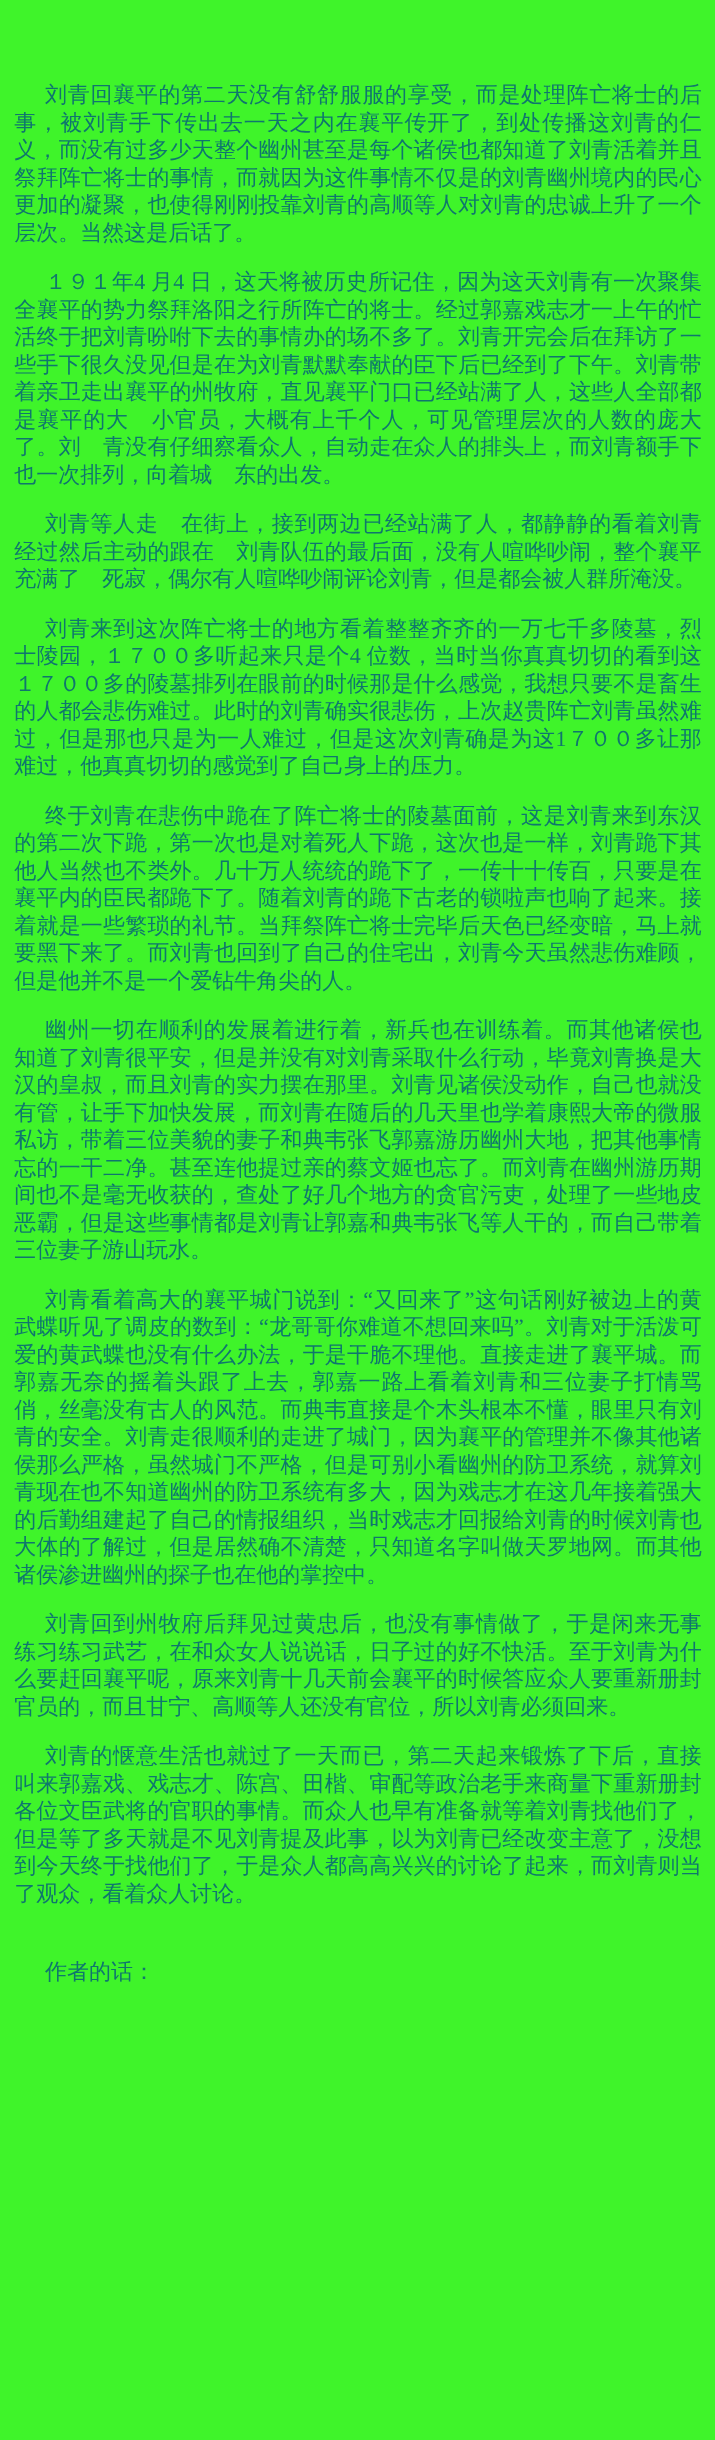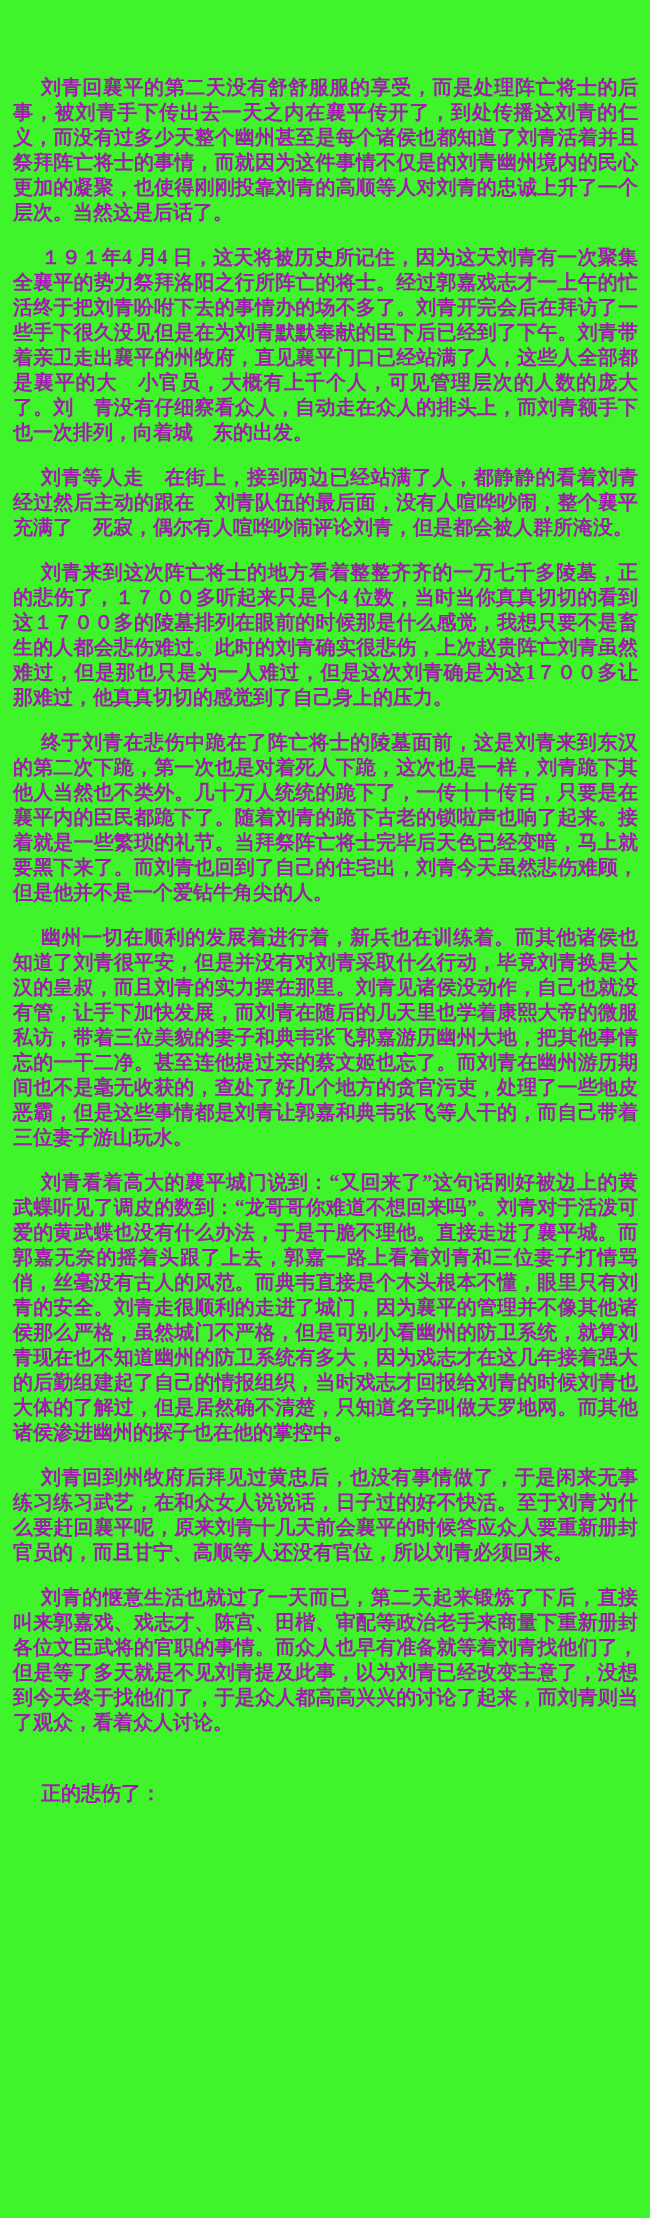--- a/index.html
+++ b/index.html
@@ -20,39 +20,38 @@
     min-height: 2218px;
     padding: 75px 12px 30px 13px;
   }
   .paragraphs p, .author-note {
     font-size: 20px;
     line-height: 25px;
     margin: 0 0 20px 0;
     text-indent: 28px;
     text-align: justify;
     word-break: break-all;
-    color: #a21caf;
-    font-weight: bold;
+    color: #0f766e;
   }
   .paragraphs p.gap-wide {
     margin-bottom: 20px;
   }
   .author-note {
     margin-top: 46px;
   }
 </style>
 </head>
 <body style="background: rgb(63, 244, 42); color: rgb(31, 31, 31);">
 
 <div class="page">
   <div class="paragraphs" id="paragraph-list">
       <p>刘青回襄平的第二天没有舒舒服服的享受，而是处理阵亡将士的后事，被刘青手下传出去一天之内在襄平传开了，到处传播这刘青的仁义，而没有过多少天整个幽州甚至是每个诸侯也都知道了刘青活着并且祭拜阵亡将士的事情，而就因为这件事情不仅是的刘青幽州境内的民心更加的凝聚，也使得刚刚投靠刘青的高顺等人对刘青的忠诚上升了一个层次。当然这是后话了。</p>
       <p>１９１年4 月4 日，这天将被历史所记住，因为这天刘青有一次聚集全襄平的势力祭拜洛阳之行所阵亡的将士。经过郭嘉戏志才一上午的忙活终于把刘青吩咐下去的事情办的场不多了。刘青开完会后在拜访了一些手下很久没见但是在为刘青默默奉献的臣下后已经到了下午。刘青带着亲卫走出襄平的州牧府，直见襄平门口已经站满了人，这些人全部都是襄平的大　小官员，大概有上千个人，可见管理层次的人数的庞大了。刘　青没有仔细察看众人，自动走在众人的排头上，而刘青额手下也一次排列，向着城　东的出发。</p>
       <p class="gap-wide">刘青等人走　在街上，接到两边已经站满了人，都静静的看着刘青经过然后主动的跟在　刘青队伍的最后面，没有人喧哗吵闹，整个襄平充满了　死寂，偶尔有人喧哗吵闹评论刘青，但是都会被人群所淹没。</p>
-      <p>刘青来到这次阵亡将士的地方看着整整齐齐的一万七千多陵墓，正的悲伤了，１７００多听起来只是个4 位数，当时当你真真切切的看到这１７００多的陵墓排列在眼前的时候那是什么感觉，我想只要不是畜生的人都会悲伤难过。此时的刘青确实很悲伤，上次赵贵阵亡刘青虽然难过，但是那也只是为一人难过，但是这次刘青确是为这1７００多让那难过，他真真切切的感觉到了自己身上的压力。</p>
+      <p>刘青来到这次阵亡将士的地方看着整整齐齐的一万七千多陵墓，烈士陵园，１７００多听起来只是个4 位数，当时当你真真切切的看到这１７００多的陵墓排列在眼前的时候那是什么感觉，我想只要不是畜生的人都会悲伤难过。此时的刘青确实很悲伤，上次赵贵阵亡刘青虽然难过，但是那也只是为一人难过，但是这次刘青确是为这1７００多让那难过，他真真切切的感觉到了自己身上的压力。</p>
       <p>终于刘青在悲伤中跪在了阵亡将士的陵墓面前，这是刘青来到东汉的第二次下跪，第一次也是对着死人下跪，这次也是一样，刘青跪下其他人当然也不类外。几十万人统统的跪下了，一传十十传百，只要是在襄平内的臣民都跪下了。随着刘青的跪下古老的锁啦声也响了起来。接着就是一些繁琐的礼节。当拜祭阵亡将士完毕后天色已经变暗，马上就要黑下来了。而刘青也回到了自己的住宅出，刘青今天虽然悲伤难顾，但是他并不是一个爱钻牛角尖的人。</p>
       <p>幽州一切在顺利的发展着进行着，新兵也在训练着。而其他诸侯也知道了刘青很平安，但是并没有对刘青采取什么行动，毕竟刘青换是大汉的皇叔，而且刘青的实力摆在那里。刘青见诸侯没动作，自己也就没有管，让手下加快发展，而刘青在随后的几天里也学着康熙大帝的微服私访，带着三位美貌的妻子和典韦张飞郭嘉游历幽州大地，把其他事情忘的一干二净。甚至连他提过亲的蔡文姬也忘了。而刘青在幽州游历期间也不是毫无收获的，查处了好几个地方的贪官污吏，处理了一些地皮恶霸，但是这些事情都是刘青让郭嘉和典韦张飞等人干的，而自己带着三位妻子游山玩水。</p>
       <p>刘青看着高大的襄平城门说到：“又回来了”这句话刚好被边上的黄武蝶听见了调皮的数到：“龙哥哥你难道不想回来吗”。刘青对于活泼可爱的黄武蝶也没有什么办法，于是干脆不理他。直接走进了襄平城。而郭嘉无奈的摇着头跟了上去，郭嘉一路上看着刘青和三位妻子打情骂俏，丝毫没有古人的风范。而典韦直接是个木头根本不懂，眼里只有刘青的安全。刘青走很顺利的走进了城门，因为襄平的管理并不像其他诸侯那么严格，虽然城门不严格，但是可别小看幽州的防卫系统，就算刘青现在也不知道幽州的防卫系统有多大，因为戏志才在这几年接着强大的后勤组建起了自己的情报组织，当时戏志才回报给刘青的时候刘青也大体的了解过，但是居然确不清楚，只知道名字叫做天罗地网。而其他诸侯渗进幽州的探子也在他的掌控中。</p>
       <p>刘青回到州牧府后拜见过黄忠后，也没有事情做了，于是闲来无事练习练习武艺，在和众女人说说话，日子过的好不快活。至于刘青为什么要赶回襄平呢，原来刘青十几天前会襄平的时候答应众人要重新册封官员的，而且甘宁、高顺等人还没有官位，所以刘青必须回来。</p>
       <p>刘青的惬意生活也就过了一天而已，第二天起来锻炼了下后，直接叫来郭嘉戏、戏志才、陈宫、田楷、审配等政治老手来商量下重新册封各位文臣武将的官职的事情。而众人也早有准备就等着刘青找他们了，但是等了多天就是不见刘青提及此事，以为刘青已经改变主意了，没想到今天终于找他们了，于是众人都高高兴兴的讨论了起来，而刘青则当了观众，看着众人讨论。</p>
     </div>
-  <p class="author-note">正的悲伤了：</p>
+  <p class="author-note">作者的话：</p>
 </div>
 
 </body></html>

